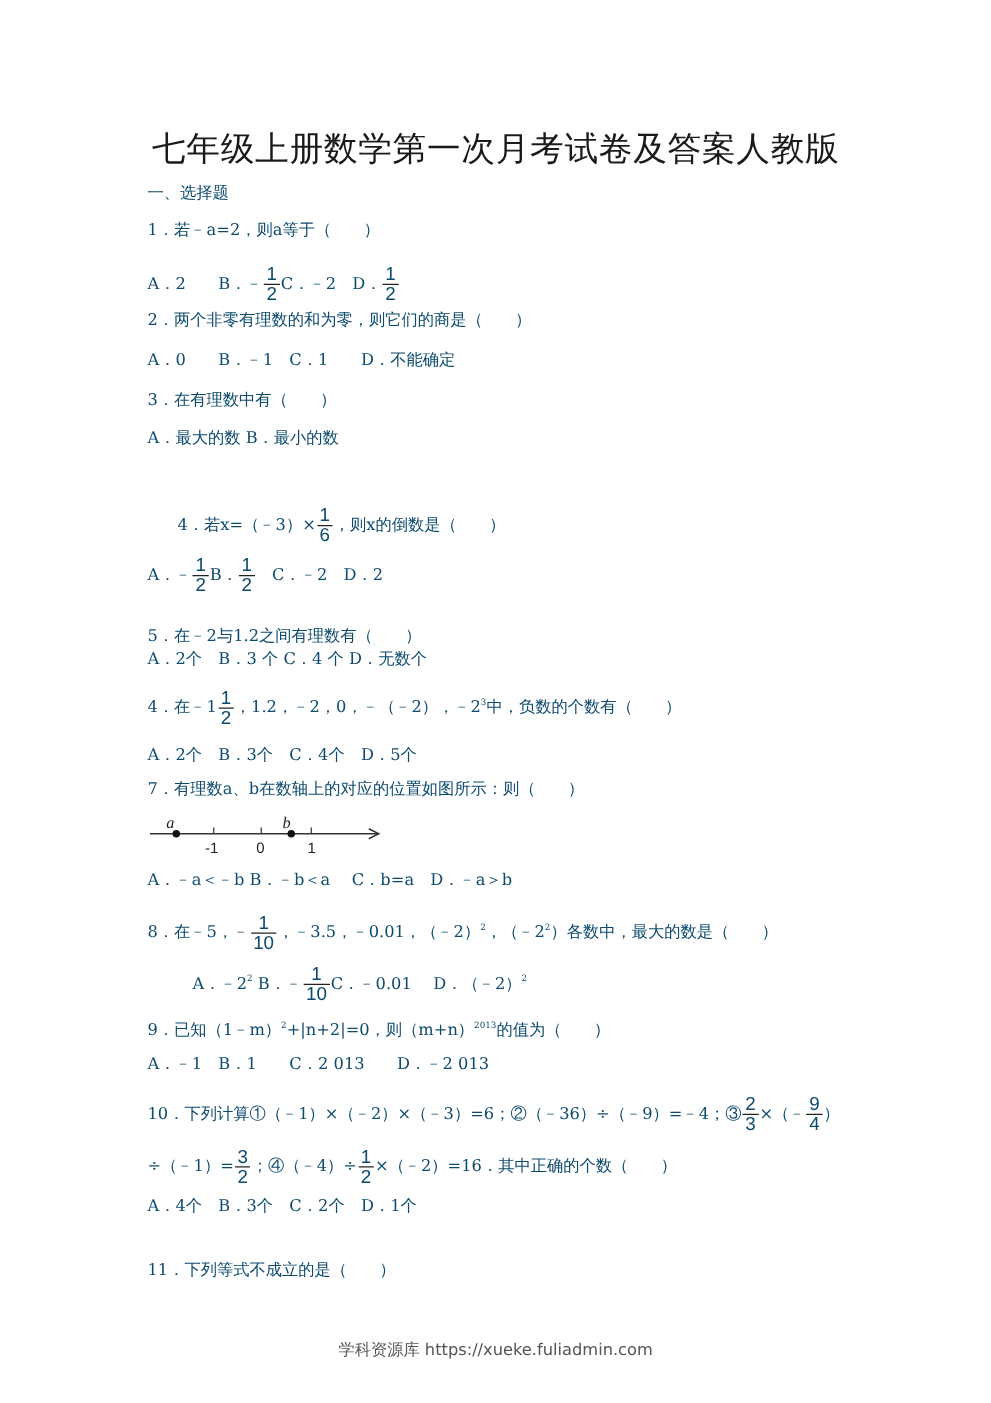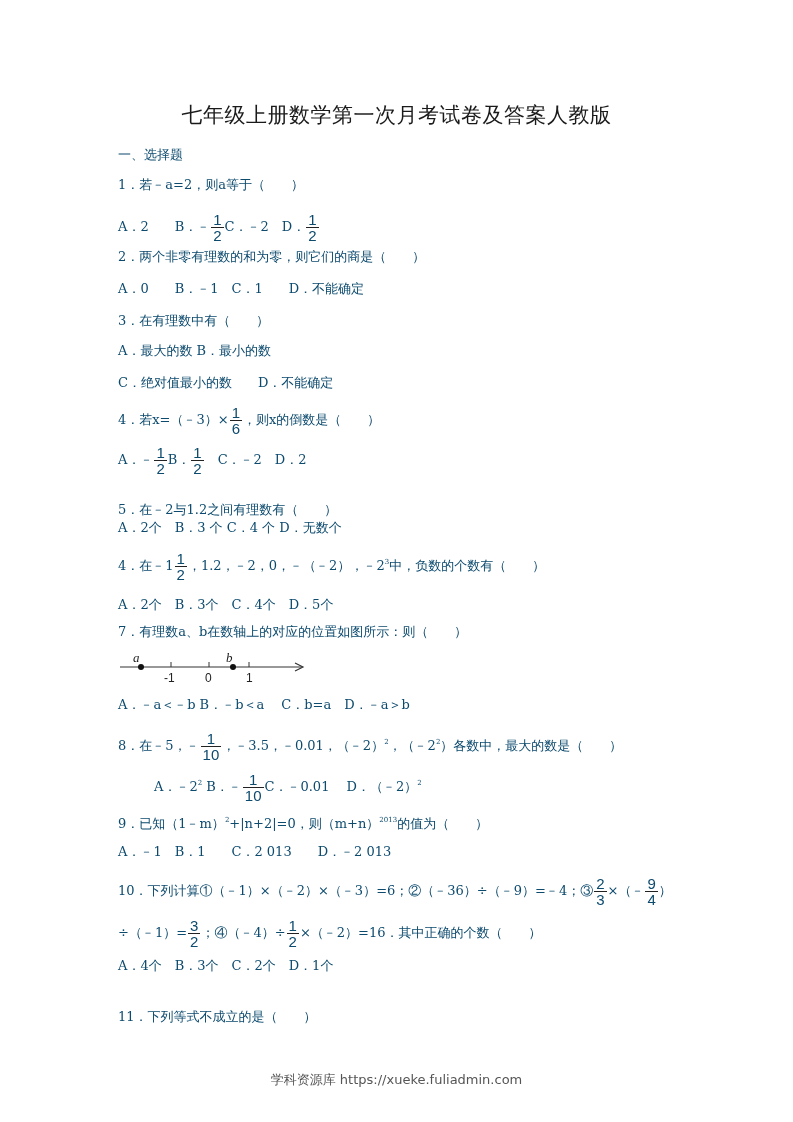--- a/index.html
+++ b/index.html
@@ -1,20 +1,20 @@
 <!DOCTYPE html>
 <html><head>
 <meta charset="utf-8">
 <style>
   html, body { margin: 0; padding: 0; background: #ffffff; }
   body { width: 793px; height: 1122px; position: relative; overflow: hidden;
          font-family: "DejaVu Serif", "Liberation Serif", serif; color: #1a1a1a; }
   .page { position: absolute; left: 0; top: 0; width: 793px; height: 1122px; background: #fff; }
   .title { position: absolute; top: 101px; left: 0; width: 793px; text-align: center;
-           font-size: 21px; letter-spacing: 0.5px; color: #1a1a1a; }
+           font-size: 27px; letter-spacing: 0.5px; color: #1a1a1a; }
   .line { position: absolute; left: 118px; font-size: 13px; white-space: nowrap; line-height: 18px; color: #0c4a6e; }
   .frac { display: inline-block; vertical-align: middle; text-align: center;
           font-family: "Liberation Sans", sans-serif; font-size: 15px; line-height: 15px; margin: 0 1px; }
   .frac .num { display: block; padding: 0 2px; border-bottom: 1px solid #222; }
   .frac .den { display: block; padding: 0 2px; }
   sup { font-size: 7px; vertical-align: 6px; }
   .footer { position: absolute; top: 1071px; left: 0; width: 793px; text-align: center;
             font-family: "DejaVu Sans", "Liberation Sans", sans-serif; font-size: 13px; color: #555; }
   .numline { position: absolute; left: 118px; top: 650px; width: 195px; height: 36px; }
   .numline svg { display: block; }
@@ -33,23 +33,22 @@
   <div class="line" style="top:176px;">1．若﹣a=2，则a等于（　　）</div>
   <div class="line" style="top:212px;">
     <span>A．2　　B．</span><span>﹣</span><span class="frac"><span class="num">1</span><span class="den">2</span></span><span>C．﹣2　D．</span><span class="frac"><span class="num">1</span><span class="den">2</span></span>
   </div>
 
   <div class="line" style="top:248px;">2．两个非零有理数的和为零，则它们的商是（　　）</div>
   <div class="line" style="top:280px;">A．0　　B．﹣1　C．1　　D．不能确定</div>
 
   <div class="line" style="top:312px;">3．在有理数中有（　　）</div>
   <div class="line" style="top:342px;text-align:center;">A．最大的数 B．最小的数</div>
-  <div class="line" style="top:374px;">C．绝对值最小的数　　D．不能确定</div>
 
-  <div class="line" style="top:405px;">
+  <div class="line" style="top:405px;margin-left:24px;">
     <span>4．若x=（﹣3）×</span><span class="frac"><span class="num">1</span><span class="den">6</span></span><span>，则x的倒数是（　　）</span>
   </div>
   <div class="line" style="top:445px;">
     <span>A．﹣</span><span class="frac"><span class="num">1</span><span class="den">2</span></span><span>B．</span><span class="frac"><span class="num">1</span><span class="den">2</span></span><span>　C．﹣2　D．2</span>
   </div>
 
   <div class="line" style="top:485px;margin-top:16px;">5．在﹣2与1.2之间有理数有（　　）</div>
   <div class="line" style="top:519px;">A．2个　B．3 个 C．4 个 D．无数个</div>
 
   <div class="line" style="top:551px;">

